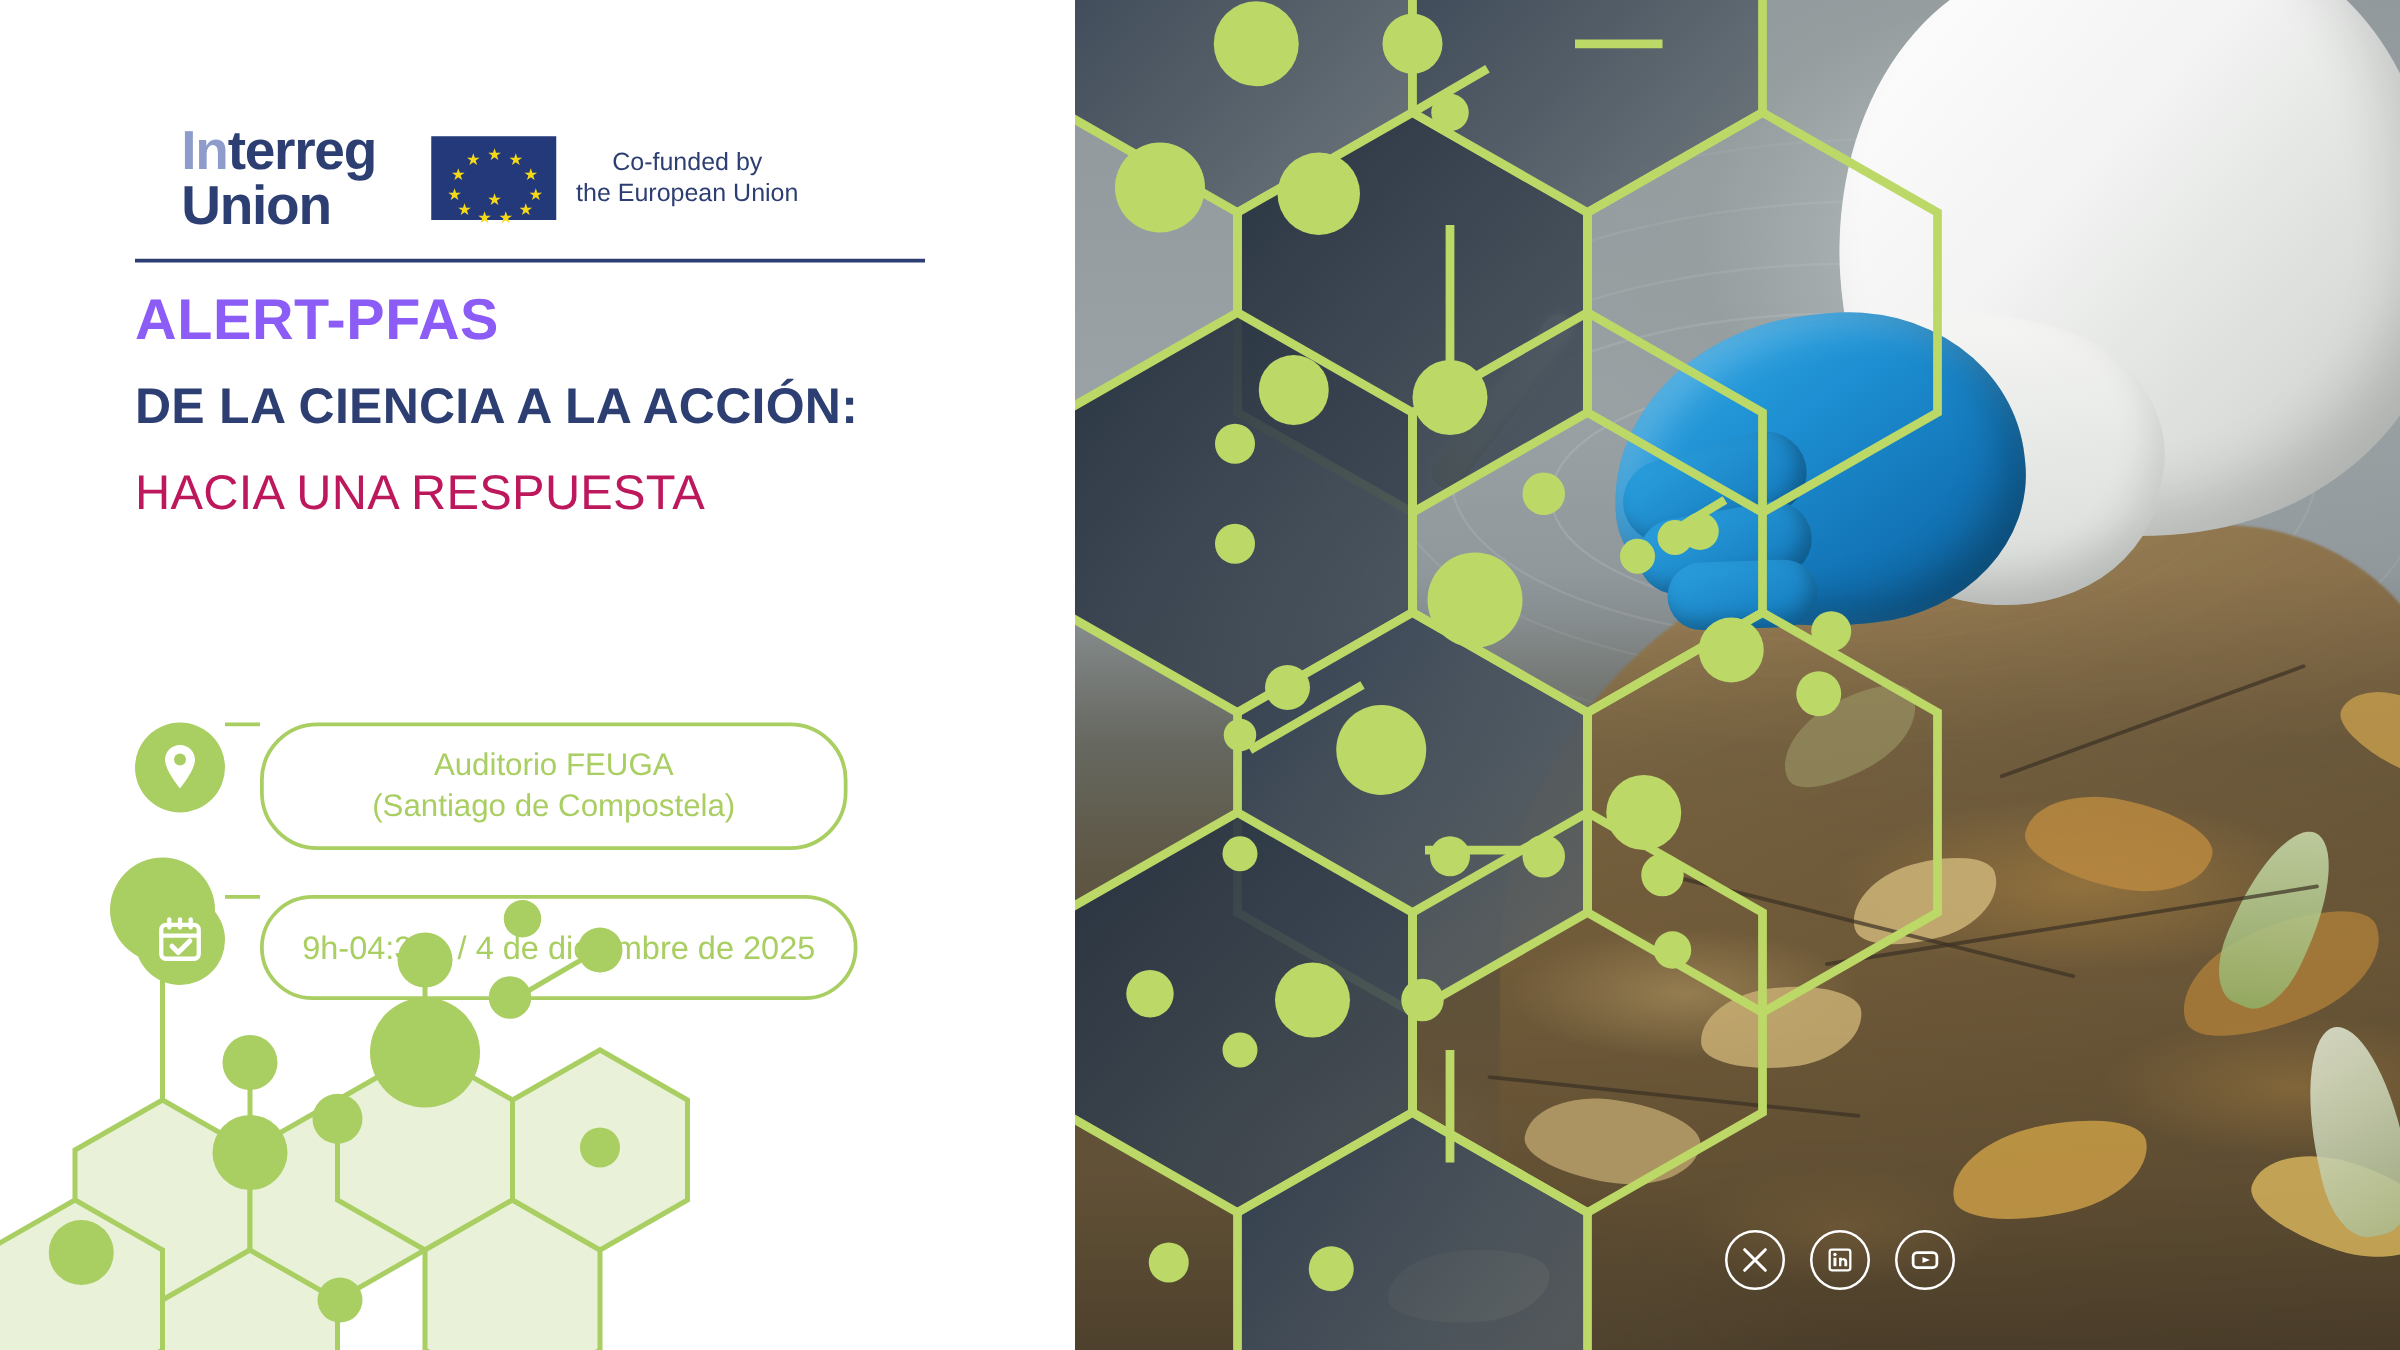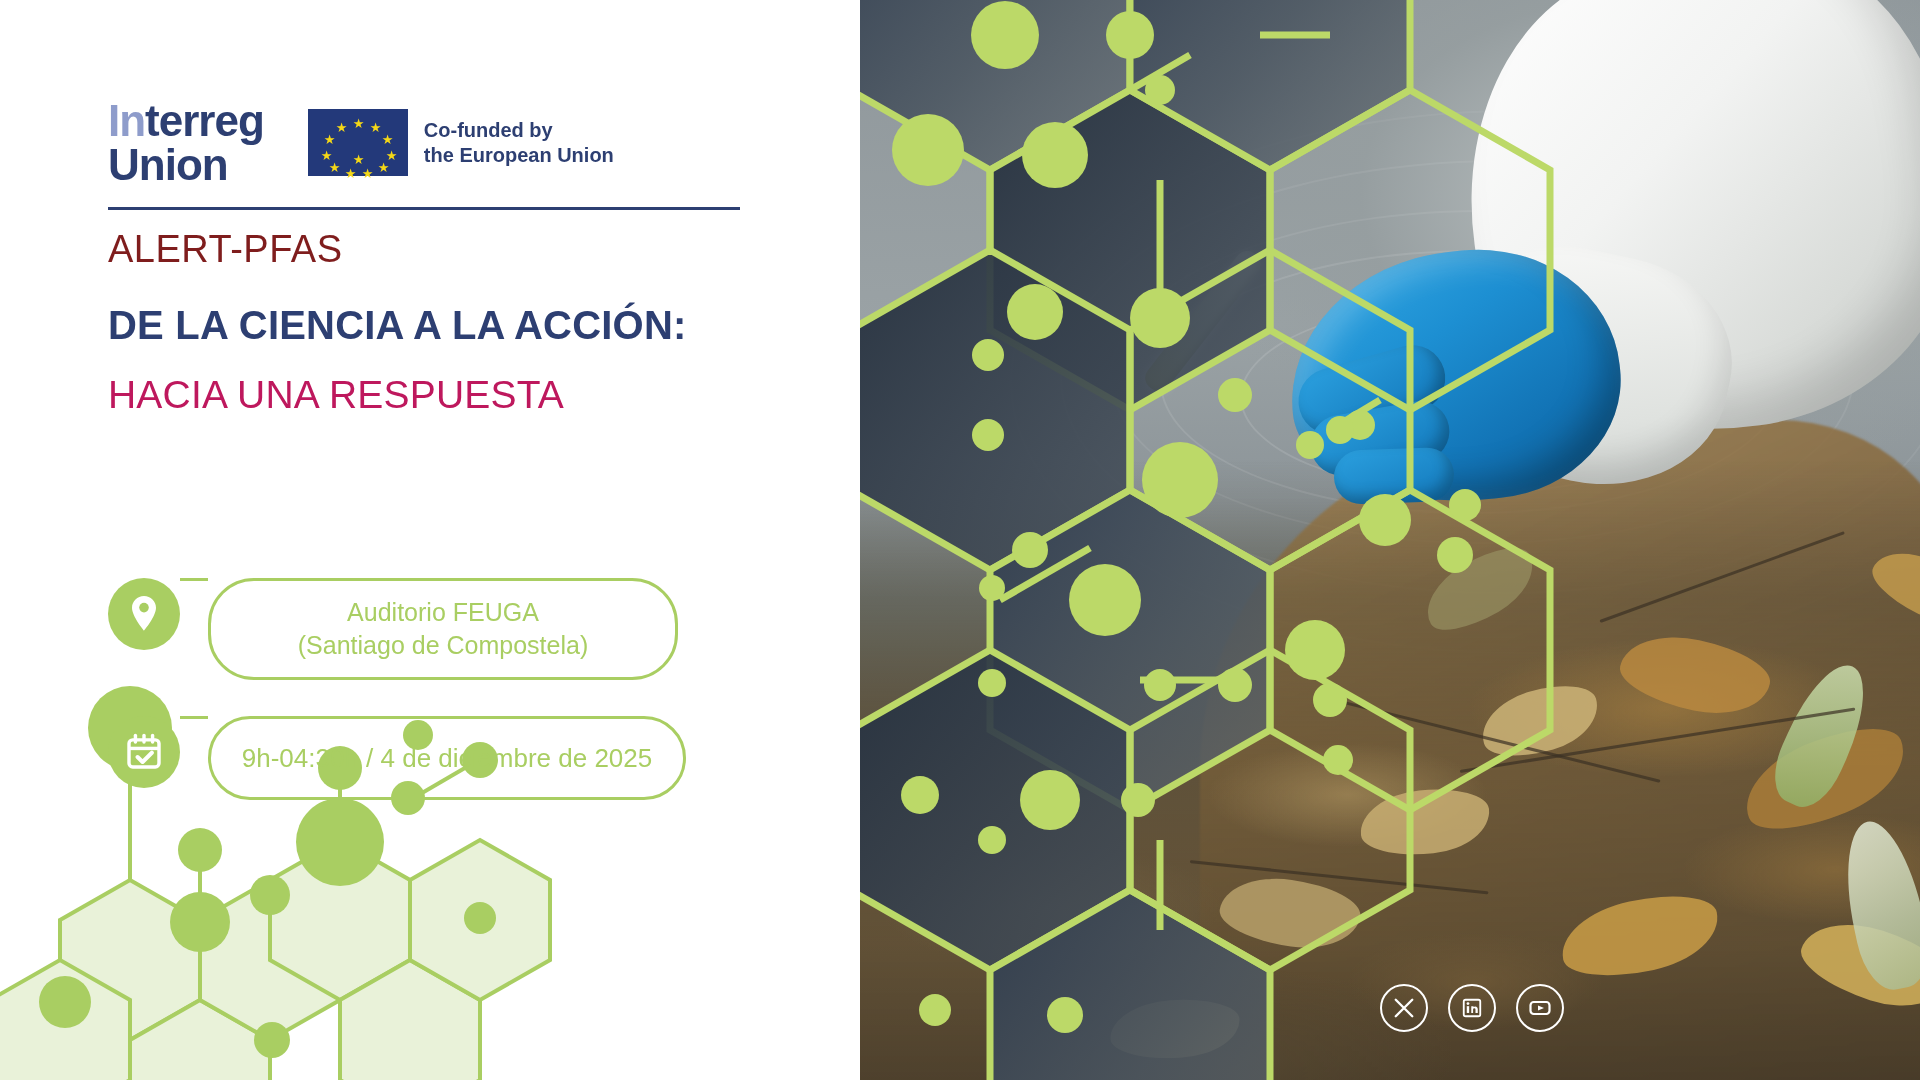--- a/index.html
+++ b/index.html
@@ -52,32 +52,32 @@
     border-radius:12px;transform:rotate(38deg);
     box-shadow:0 0 8px rgba(255,255,255,.35), inset -3px 0 6px rgba(0,0,0,.2);}
 
   
   .mol-dark,.mol-light{position:absolute;inset:0;pointer-events:none;}
 
   
   .left{position:absolute;left:0;top:0;width:880px;height:1080px;}
 
   .logo-row{position:absolute;left:108px;top:100px;display:flex;align-items:center;gap:44px;}
-  .interreg{line-height:.95;}
+  .interreg{line-height:.95;margin-left:37px;}
   .interreg .l1{font-size:44px;font-weight:700;letter-spacing:-1px;color:#2d3f72;}
   .interreg .l1 span.lt{color:#8e9ccb;}
   .interreg .l2{font-size:44px;font-weight:700;letter-spacing:-1px;color:#2d3f72;margin-top:2px;}
   .eu{display:flex;align-items:center;gap:16px;}
   .eu-flag{position:relative;width:100px;height:67px;background:#23397a;}
   .eu-star{position:absolute;width:10px;height:10px;color:#f5d817;font-size:13px;line-height:10px;text-align:center;}
-  .eu-text{font-size:20px;font-weight:700;line-height:1.25;color:#2d3f72;}
+  .eu-text{font-size:20px;font-weight:400;line-height:1.25;color:#2d3f72;text-align:center;}
 
   .rule{position:absolute;left:108px;top:207px;width:632px;height:3px;background:#2d3f72;}
 
-  .project{position:absolute;left:108px;top:228px;font-size:38px;font-weight:400;color:#7f1d1d;letter-spacing:.5px;}
+  .project{position:absolute;left:108px;top:228px;font-size:46px;font-weight:700;color:#8b5cf6;letter-spacing:.5px;}
 
   .h1{position:absolute;left:108px;top:303px;font-size:40px;font-weight:700;color:#2d3f72;letter-spacing:.2px;}
   .h2{position:absolute;left:108px;top:369px;font-size:39px;font-weight:300;color:#be185d;line-height:1.34;letter-spacing:.2px;}
 
   
   .pill-row{position:absolute;left:108px;display:flex;}
   .pill-row.loc{top:578px;}
   .pill-row.date{top:716px;}
   .badge{width:72px;height:72px;border-radius:50%;background:#a9ce62;display:flex;align-items:center;justify-content:center;flex:0 0 auto;z-index:2;}
   .connector{width:28px;height:3px;background:#a9ce62;}

